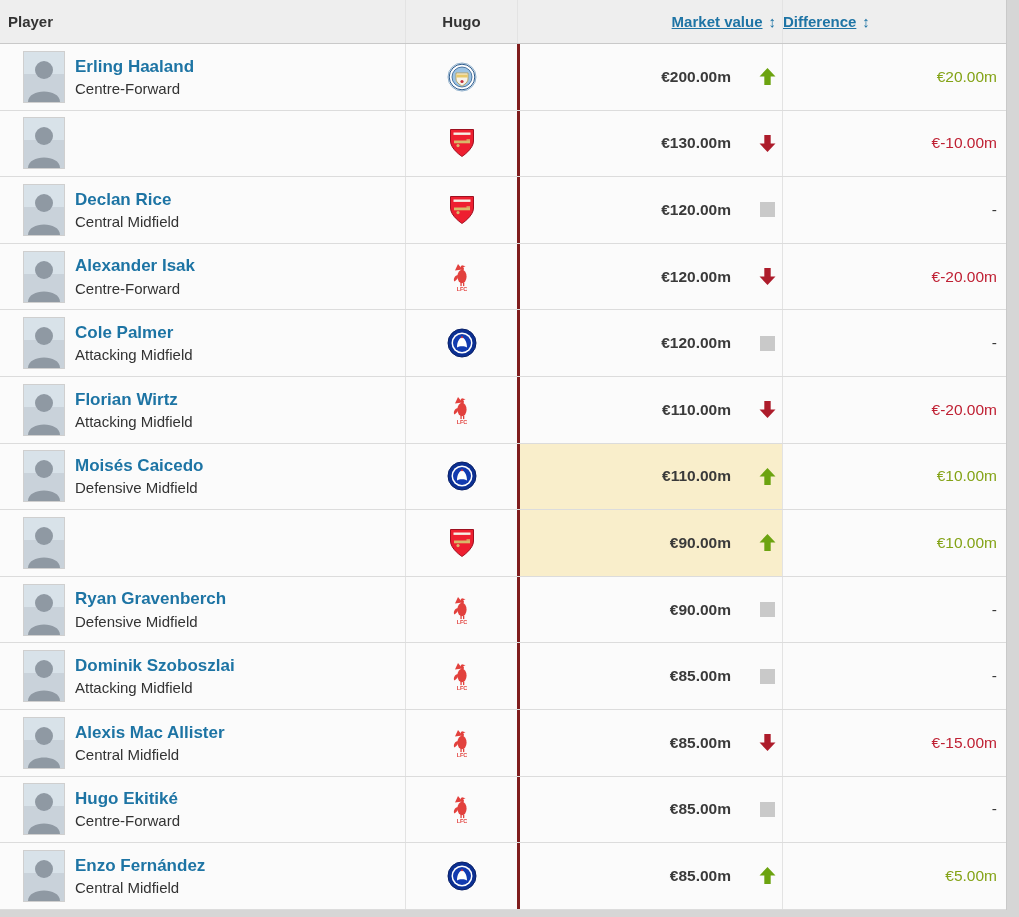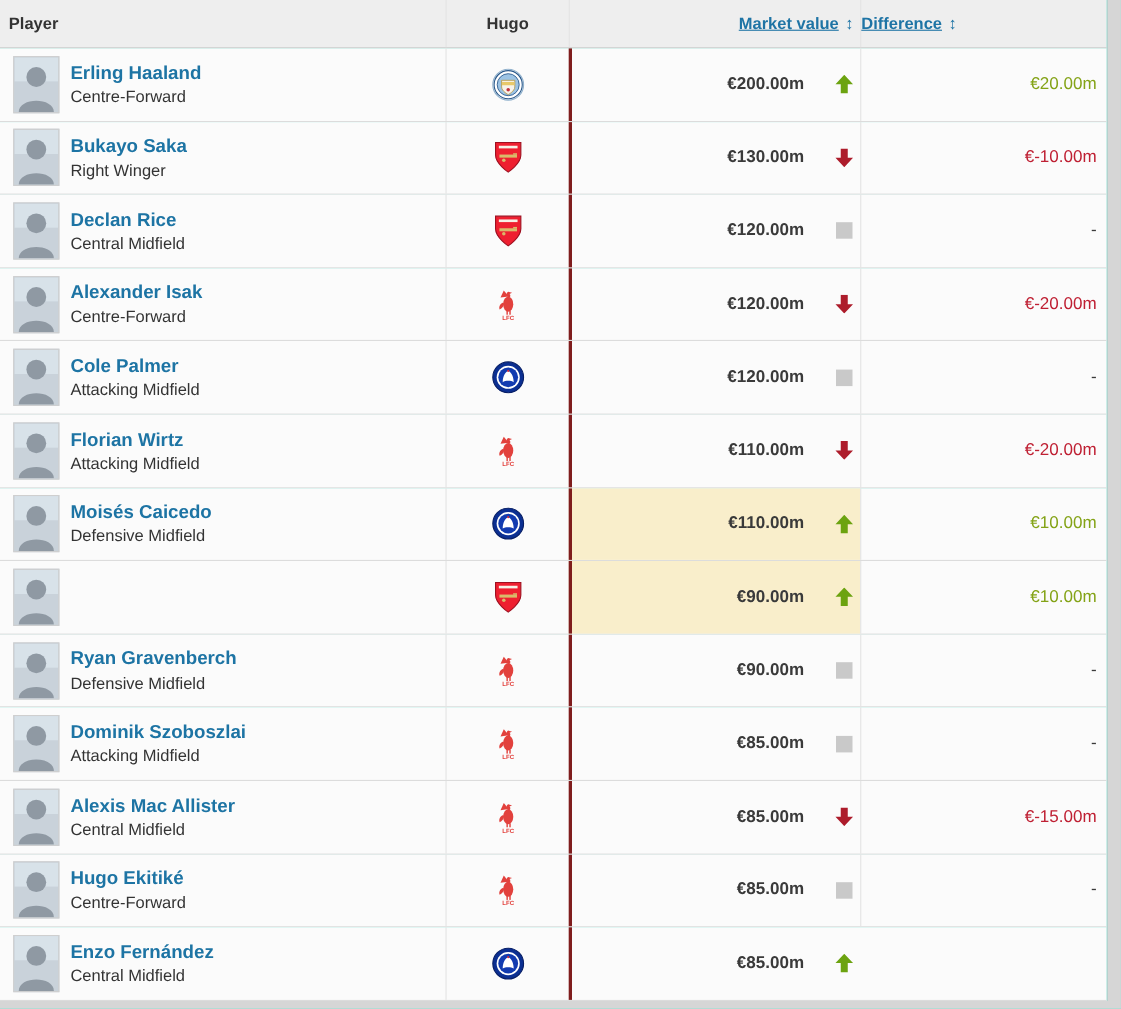--- a/index.html
+++ b/index.html
@@ -28,21 +28,21 @@
   .hdr .c-club{justify-content:center;border-left:1px solid #e3e3e3;}
   .hdr .c-mv{justify-content:flex-end;padding-right:6px;border-left:1px solid #e3e3e3;}
   .hdr .c-diff{justify-content:flex-start;padding-right:10px;border-left:1px solid #e3e3e3;}
   .hlink{color:#1e74a5;text-decoration:underline;cursor:pointer;}
   .sort{color:#1e74a5;margin-left:6px;font-weight:bold;font-size:15px;cursor:pointer;text-decoration:none;}
 
   .row{
     height:66.6px;border-bottom:1px solid #dcdcdc;background:#fbfbfb;
   }
   .cell{display:flex;align-items:center;box-sizing:border-box;}
-  .player-cell{padding-left:12px;}
+  .player-cell{padding-left:23px;}
   .photo{
     width:42px;height:52px;flex:0 0 auto;margin-right:10px;
     border:1px solid #cfcfcf;box-sizing:border-box;background:#c9d2da;
     display:flex;overflow:hidden;cursor:pointer;
   }
   .ptext{display:flex;flex-direction:column;justify-content:center;}
   .pname{
     font-size:17px;font-weight:bold;color:#1d74a4;line-height:1.25;
     text-decoration:none;cursor:pointer;
   }
@@ -132,24 +132,20 @@
 
   <div class="row">
     <div class="cell player-cell">
       <span class="photo">
         <svg width="40" height="50" viewBox="0 0 40 50">
           <rect width="40" height="50" fill="#c9d2da"></rect>
           <rect width="40" height="22" fill="#d8e2e9"></rect>
           <circle cx="20" cy="18" r="9" fill="#8f99a3"></circle>
           <path d="M4 50 C4 36 36 36 36 50 Z" fill="#8f99a3"></path>
         </svg>
-      </span>
-      <span class="ptext">
-        <a class="pname">Bukayo Saka</a>
-        <span class="ppos">Right Winger</span>
       </span>
     </div>
     <div class="cell club-cell">
       <span class="badge" title="Arsenal FC">
             <svg width="26" height="30" viewBox="0 0 26 30">
               <path d="M1.5 1.5 H24.5 V13 C24.5 21 13 28.5 13 28.5 C13 28.5 1.5 21 1.5 13 Z" fill="#ee1f30" stroke="#9e1020" stroke-width="1"></path>
               <rect x="4.5" y="4.5" width="17" height="2.4" fill="#f6f0e6"></rect>
               <rect x="5" y="12.5" width="16" height="2.8" fill="#d9b96a"></rect>
               <rect x="17.5" y="11.3" width="3.5" height="1.4" fill="#d9b96a"></rect>
               <circle cx="9" cy="17.6" r="1.6" fill="#d9b96a"></circle>
@@ -586,15 +582,18 @@
           </span>
     </div>
     <div class="cell mv-cell">
       <span class="mv">€85.00m</span>
       <span class="ind">
             <svg width="17" height="17" viewBox="0 0 16 16">
               <path d="M8 0 L15.5 8 H11 V16 H5 V8 H0.5 Z" fill="#6ca310"></path>
             </svg>
           </span>
     </div>
+    <div class="cell diff-cell">
+      <span class="diffv diff-up">€5.00m</span>
+    </div>
   </div>
 </div>
 </div>
 
 </body></html>

